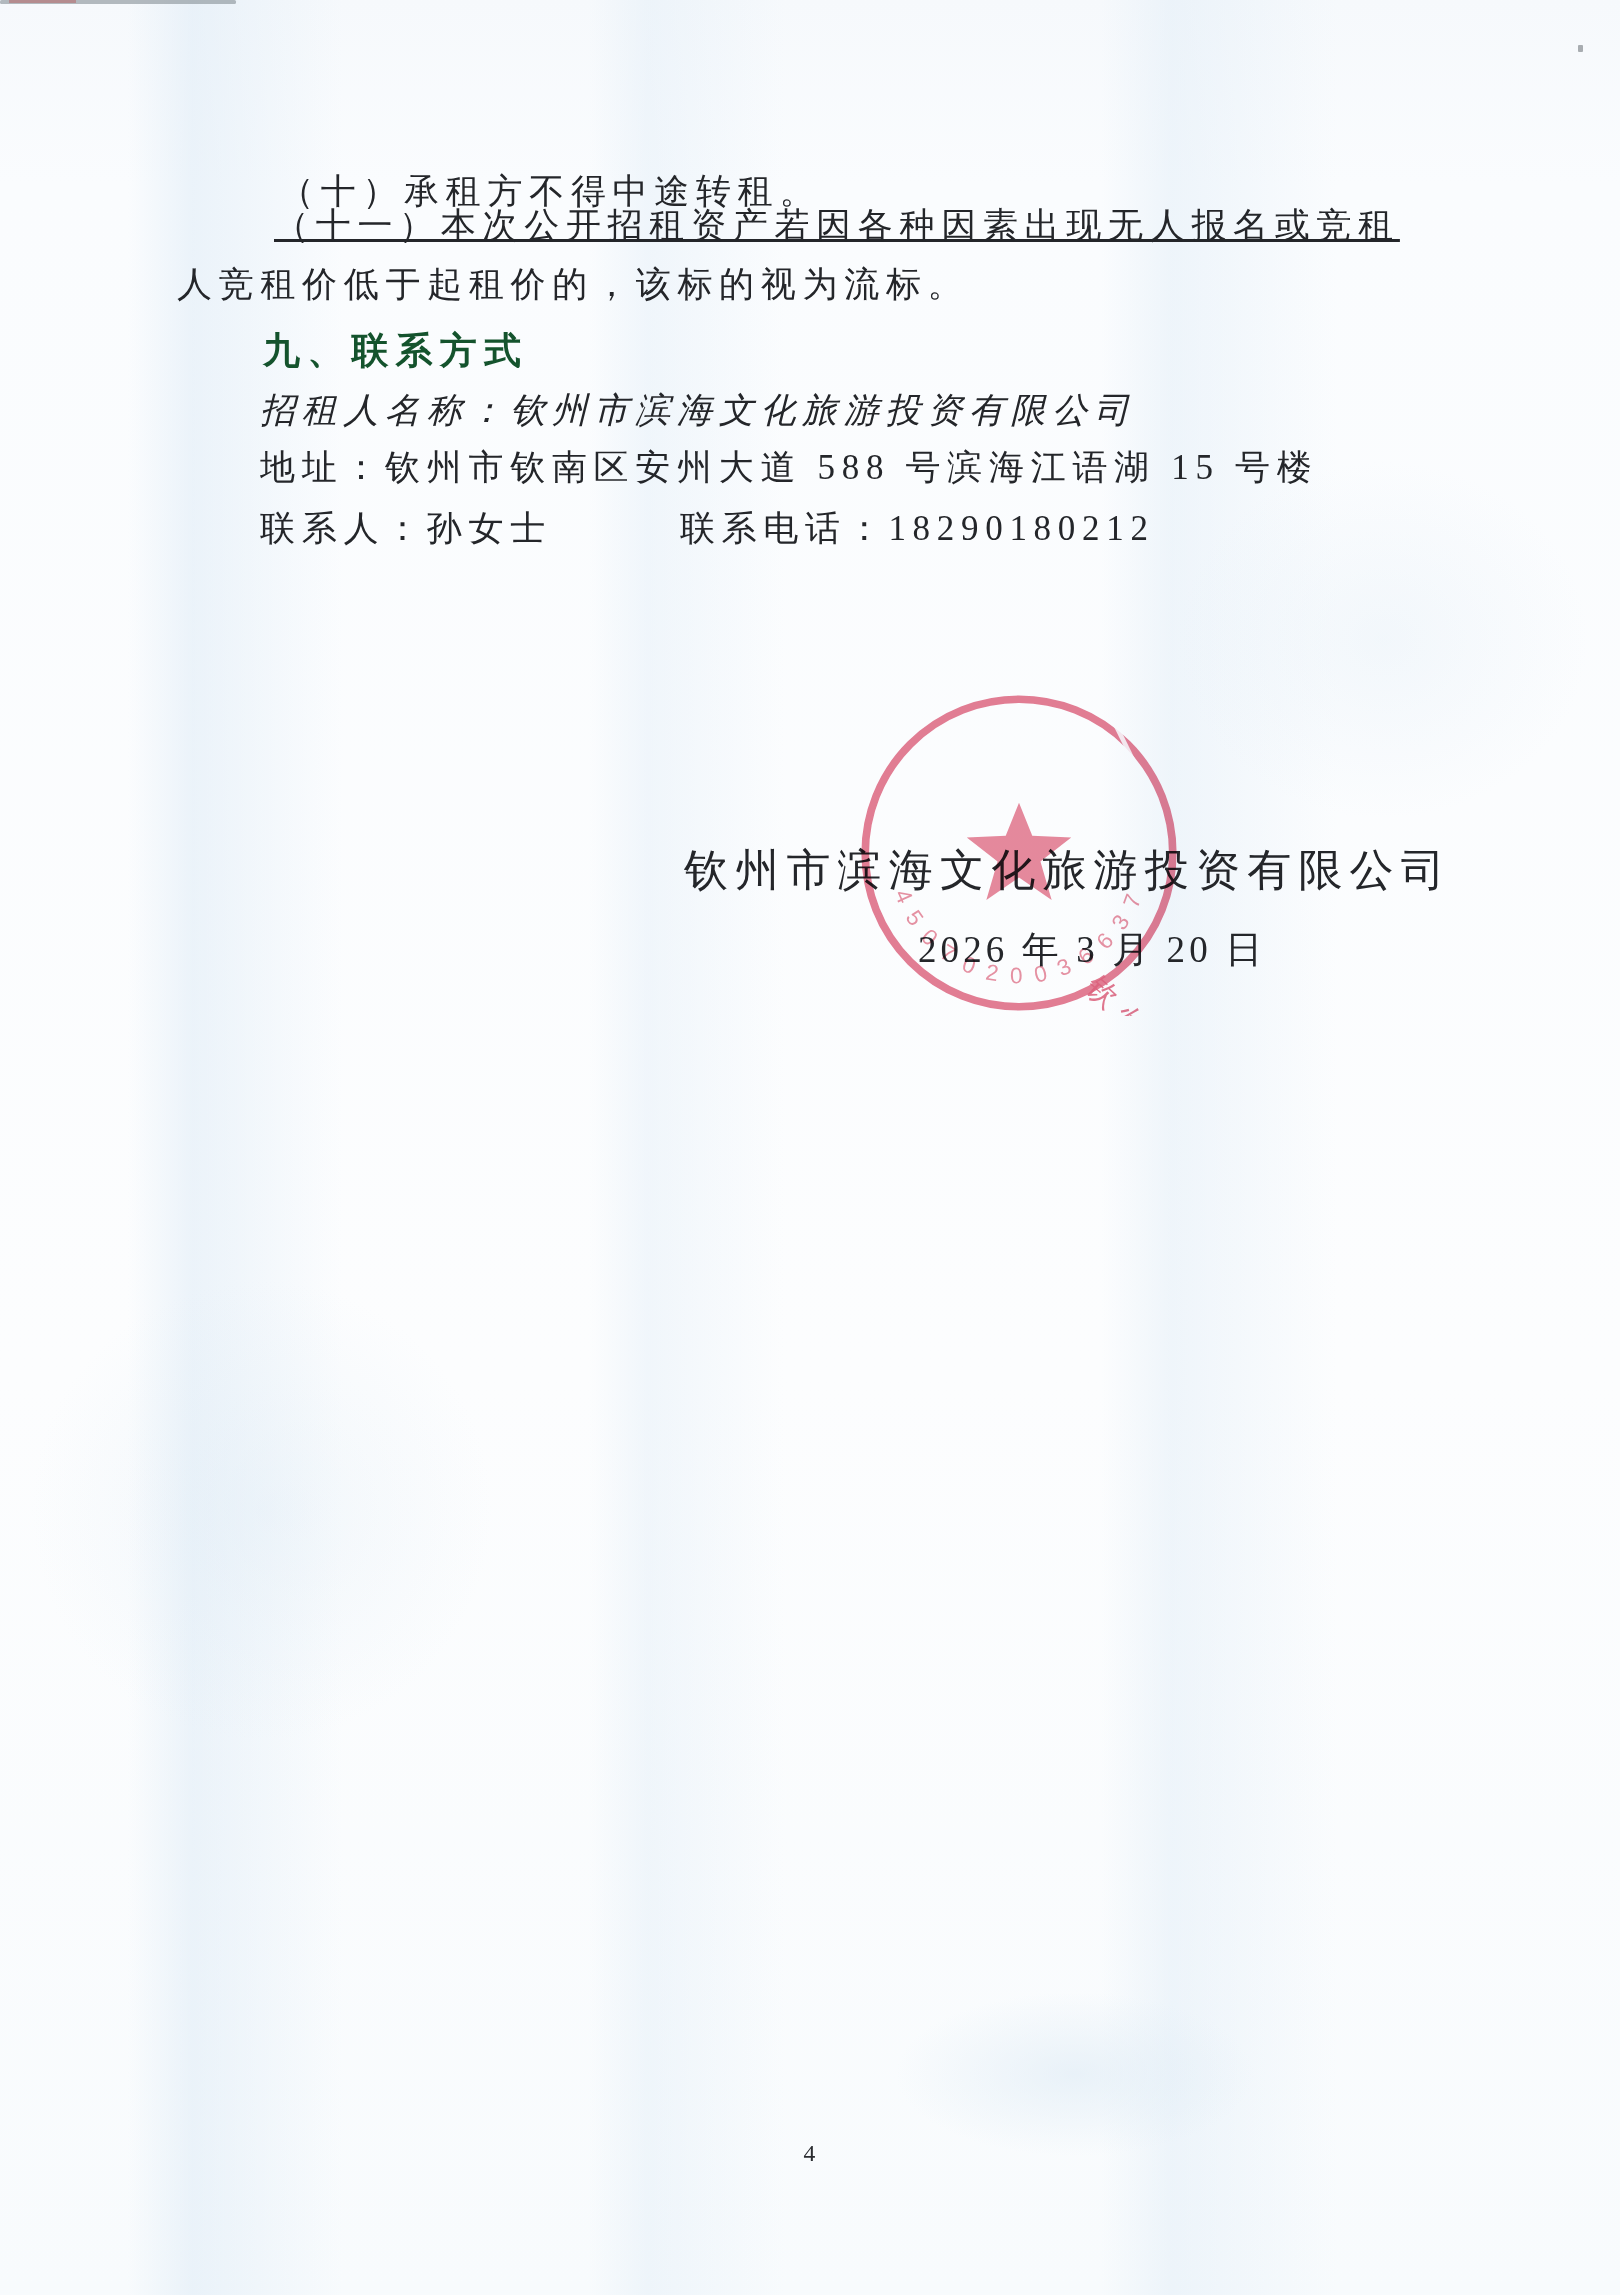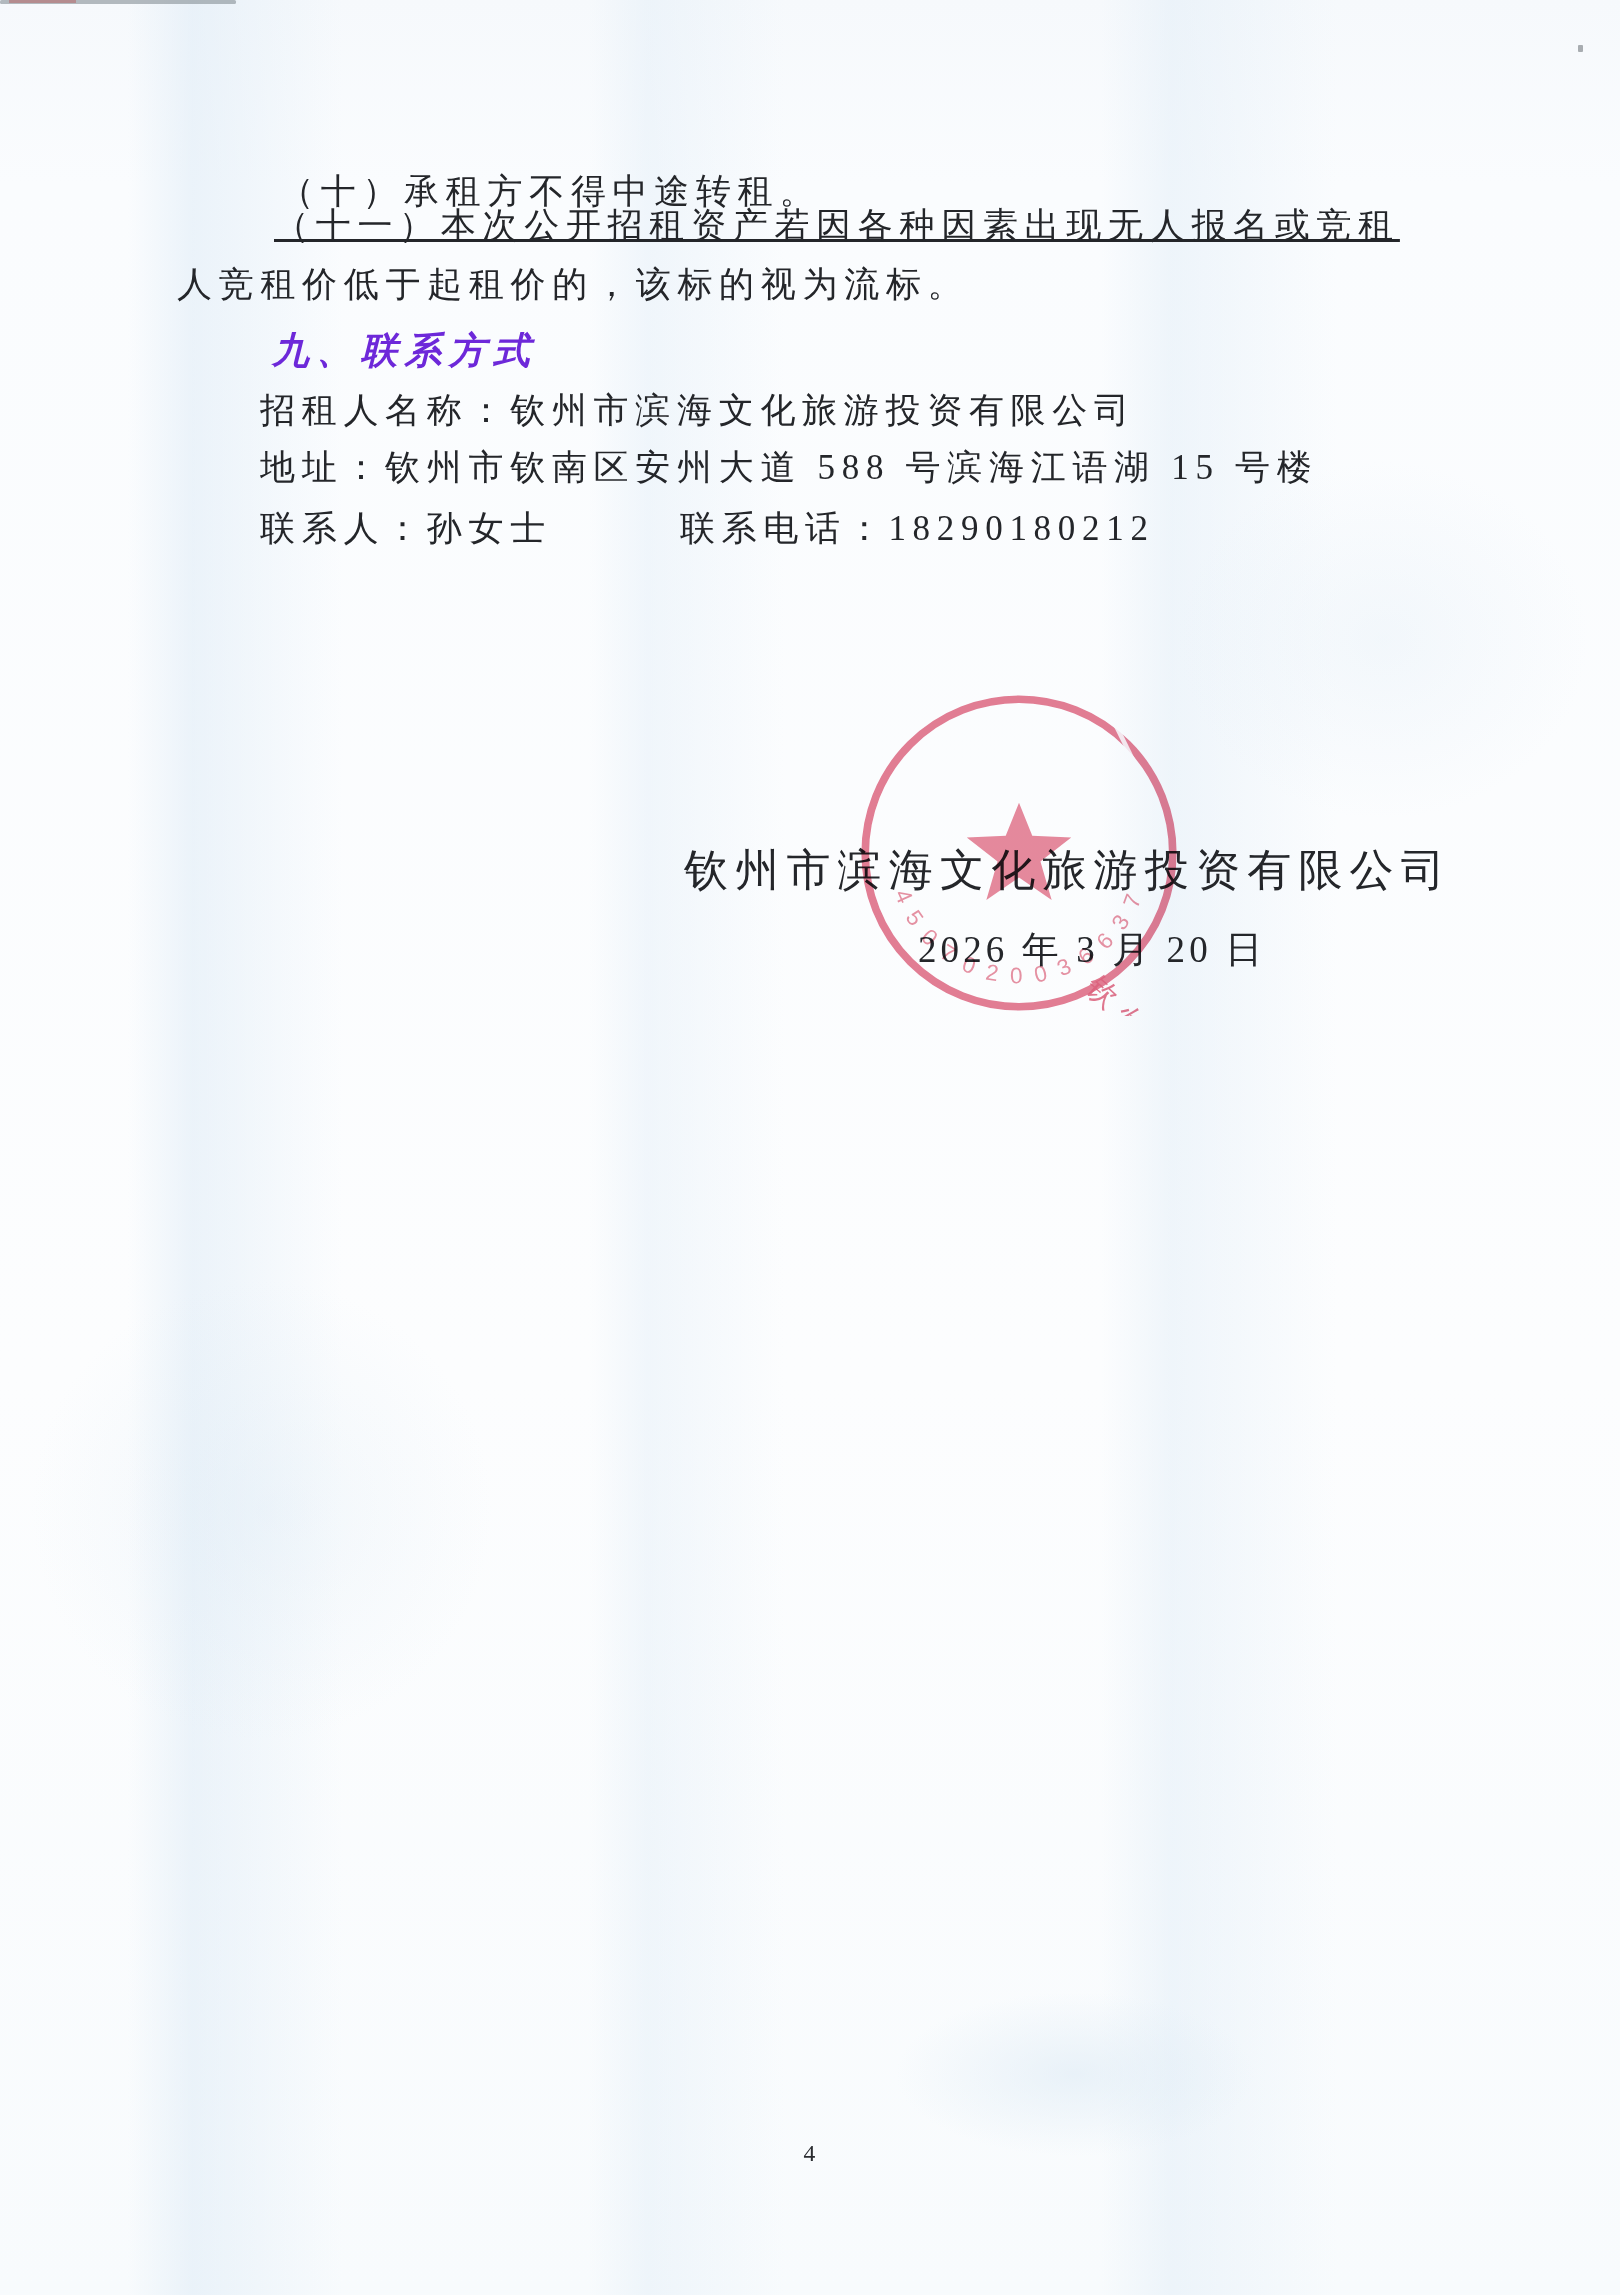--- a/index.html
+++ b/index.html
@@ -16,22 +16,22 @@
   .band{background:linear-gradient(90deg, rgba(226,238,247,0) 0%, rgba(222,235,246,0.55) 30%, rgba(226,238,247,0) 100%);}
   .blob{border-radius:50%;background:radial-gradient(closest-side, rgba(219,233,244,0.55), rgba(219,233,244,0));}
   .edge-streak{position:absolute;left:0;top:0;width:236px;height:3.6px;background:#8e969c;opacity:.65;border-radius:1.5px;}
   .edge-dash{position:absolute;left:9.2px;top:0;width:67px;height:2.6px;background:#b56060;opacity:.5;}
   .speck{position:absolute;left:1578px;top:45px;width:5.1px;height:7.2px;background:#596066;opacity:.5;border-radius:1px;}
 
   .line{position:absolute;white-space:nowrap;font-size:35px;letter-spacing:6.7px;color:#24262a;}
   .l1{left:279px;top:132px;margin-top:36px;}
   .l2{left:274px;top:202px;text-decoration:underline;}
   .l3{left:177px;top:261px;text-align:right;}
-  .heading{left:272px;top:326px;font-family:"Liberation Sans","DejaVu Sans",sans-serif;font-weight:700;font-size:37px;letter-spacing:7.2px;color:#6d28d9;font-style:italic;}
-  .l5{left:260px;top:387px;}
+  .heading{left:263px;top:326px;font-family:"Liberation Sans","DejaVu Sans",sans-serif;font-weight:700;font-size:37px;letter-spacing:7.2px;color:#14532d;}
+  .l5{left:260px;top:387px;font-style:italic;}
   .l6{left:260px;top:444px;}
   .l7{left:260px;top:505px;}
   .gap{display:inline-block;width:128px;}
 
   .sig-company{left:684px;top:841px;font-size:44px;letter-spacing:7.2px;z-index:1;}
   .sig-date{left:897px;top:925px;font-size:37px;letter-spacing:4.1px;z-index:1;margin-left:21px;}
 
   .seal{position:absolute;left:856px;top:690px;width:326px;height:326px;z-index:2;
         mix-blend-mode:multiply;opacity:.92;}
   .seal text{font-family:"Liberation Sans","DejaVu Sans",sans-serif;}

